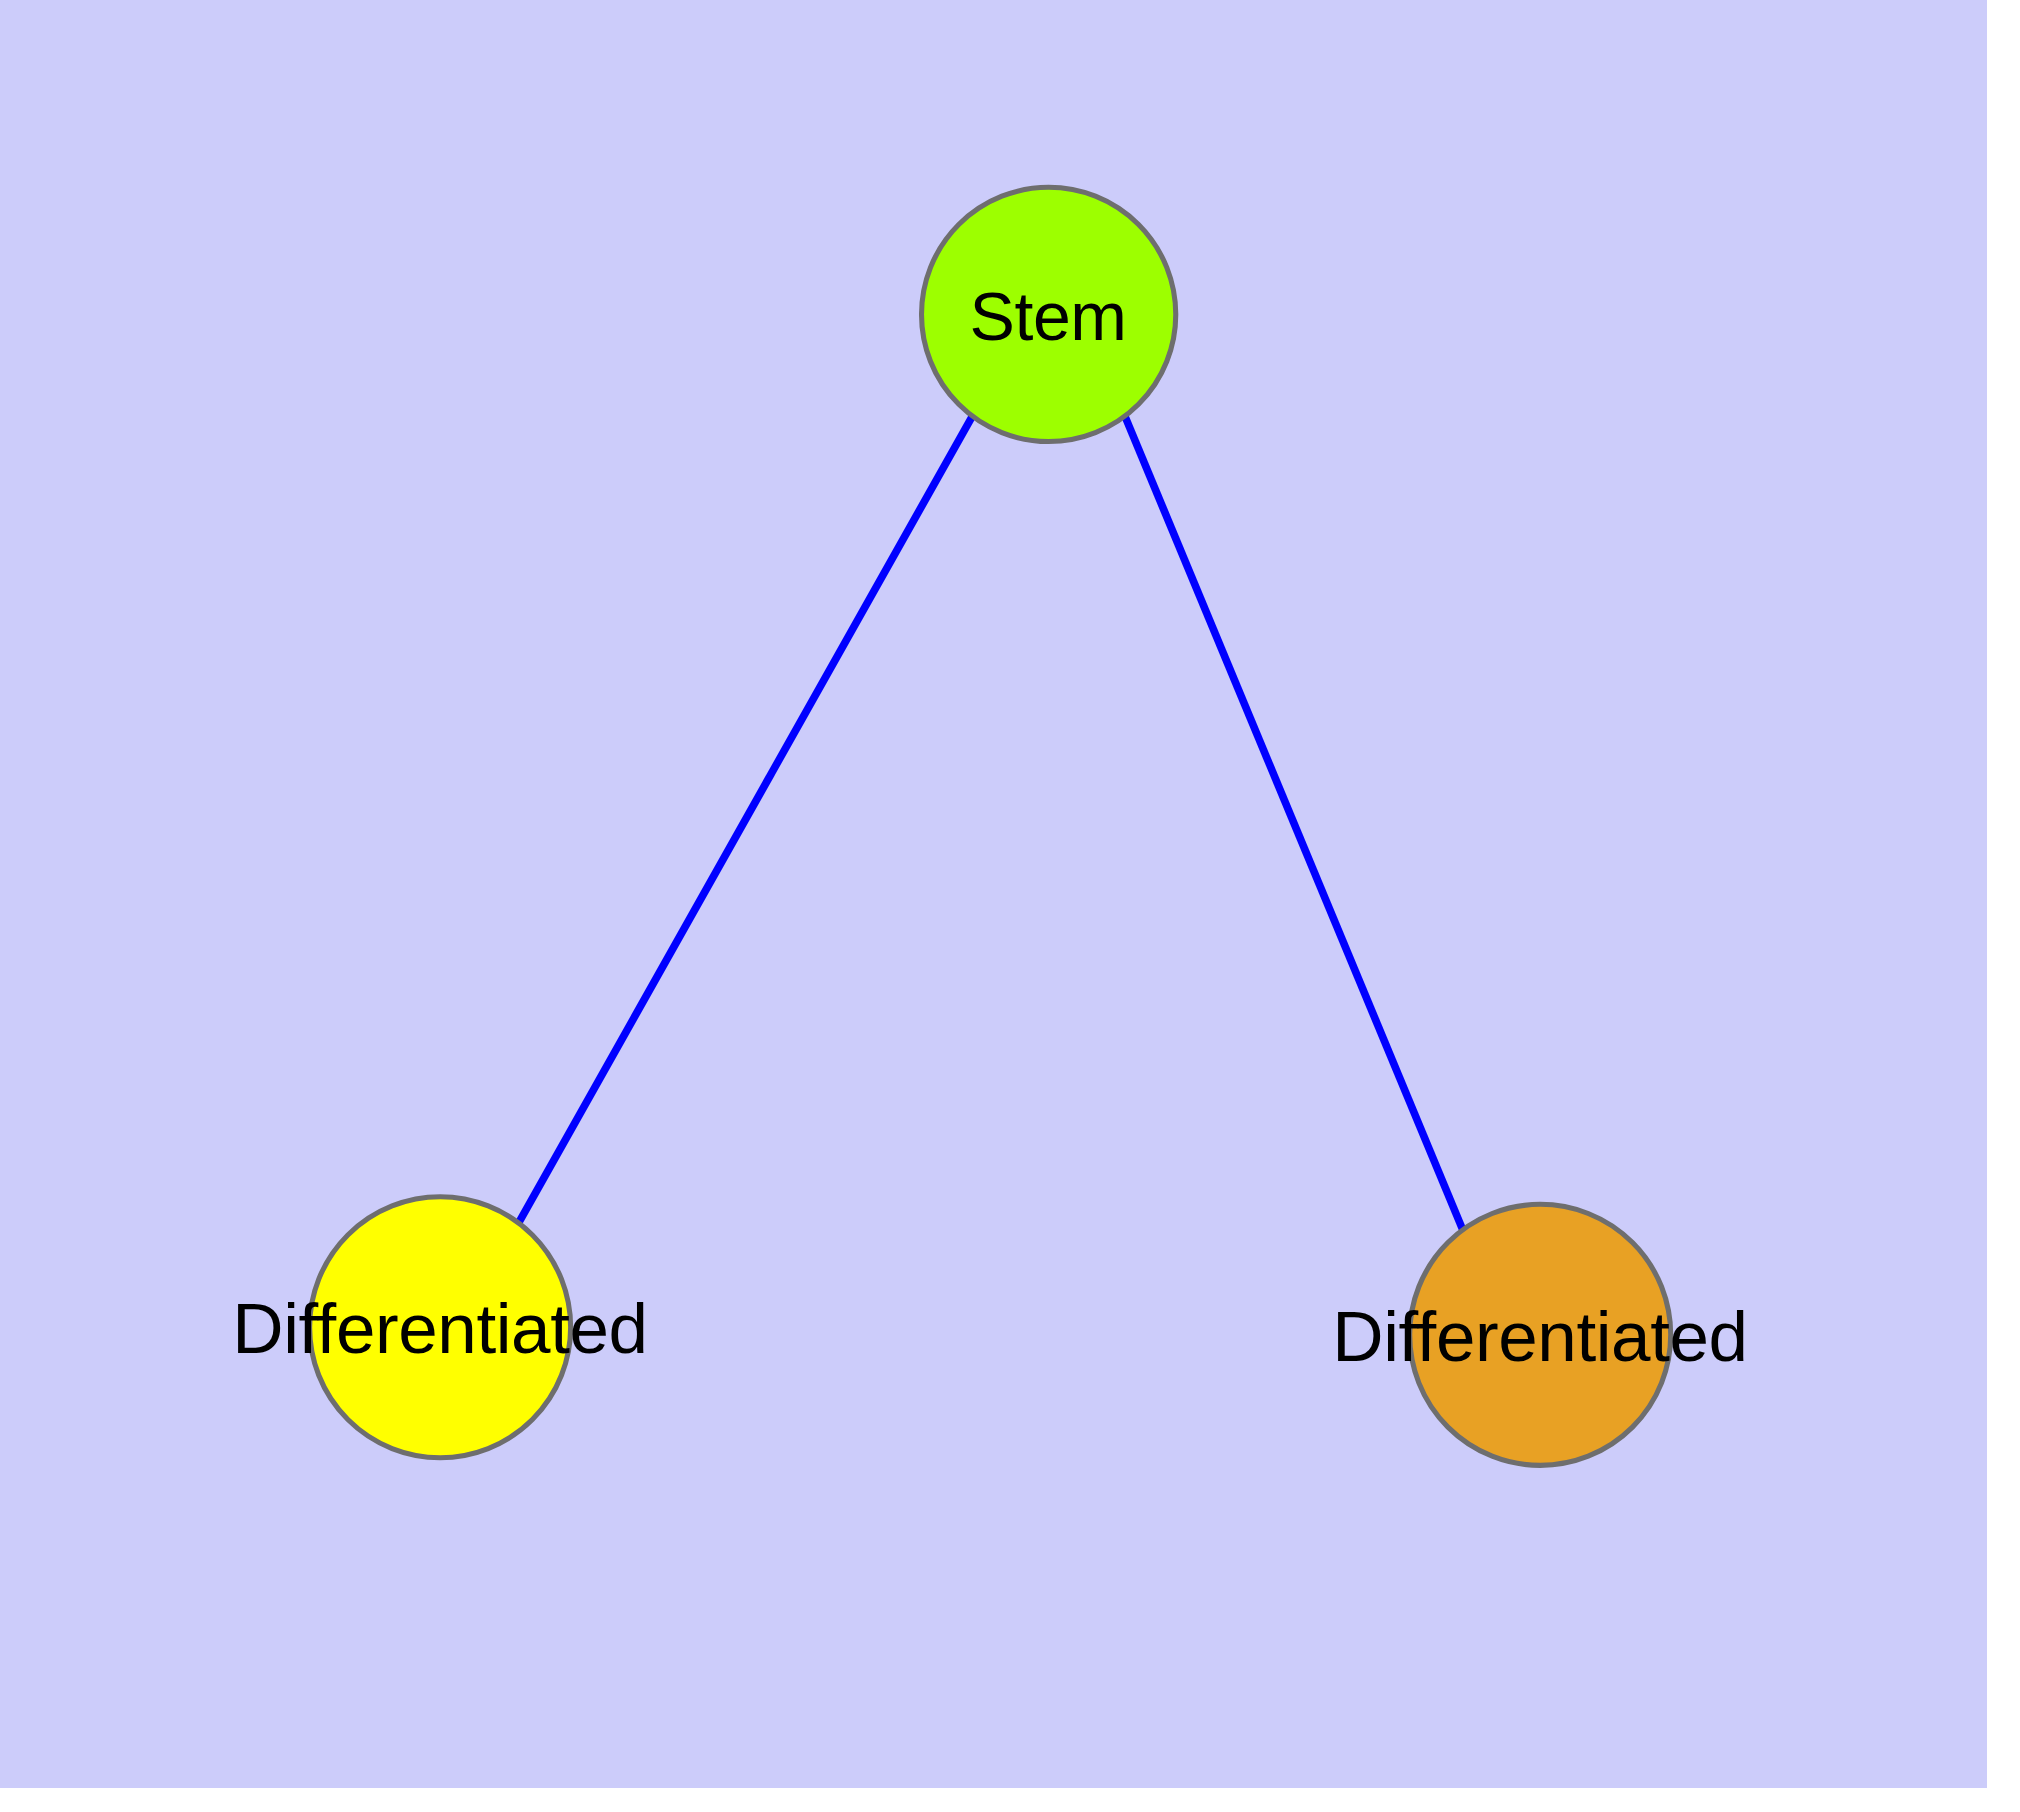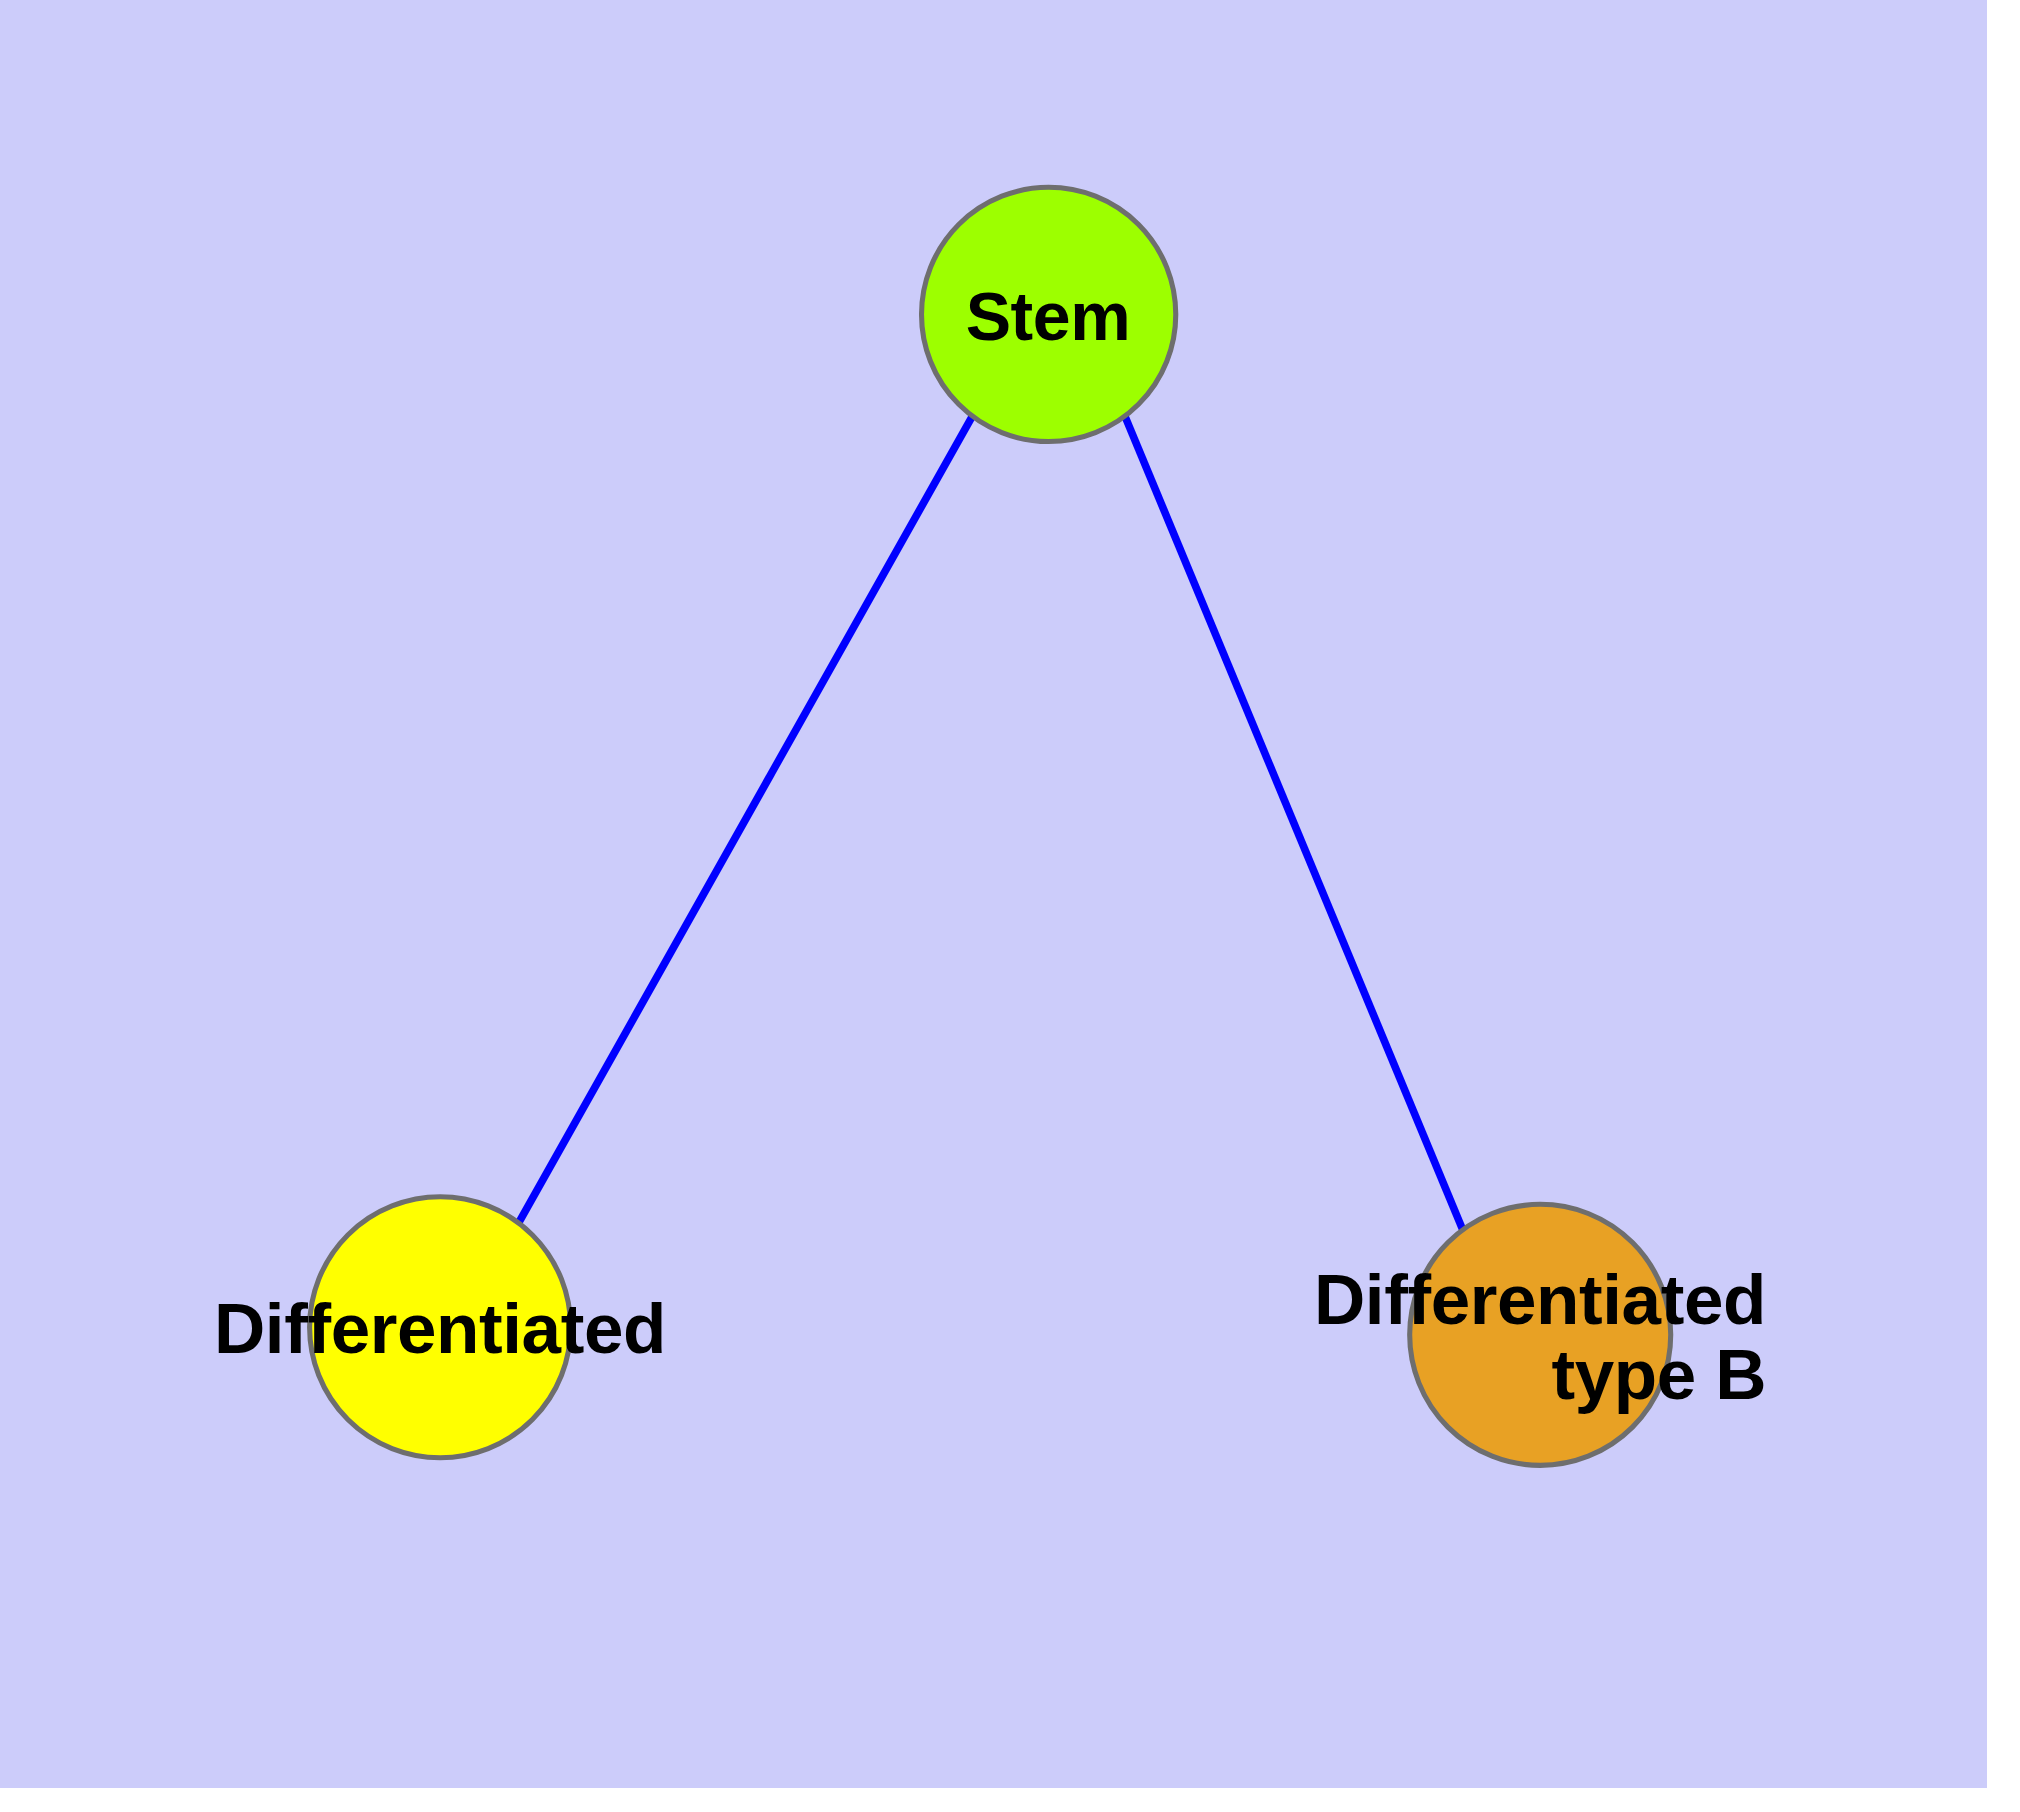--- a/index.html
+++ b/index.html
@@ -30,22 +30,22 @@
   svg.graph-layer {
     position: absolute;
     left: 0;
     top: 0;
     width: 2021px;
     height: 1812px;
     overflow: visible;
   }
   .node-label {
     position: absolute;
-    text-align: right;
-    font-weight: bold;
+    text-align: left;
+    font-weight: normal;
     color: #000000;
     white-space: nowrap;
     line-height: 1.06;
     letter-spacing: -0.4px;
     pointer-events: none;
     transform: translate(-50%, -50%);
   }
   .node-label.stem {
     font-size: 68px;
   }
@@ -75,17 +75,16 @@
   <div class="node-label stem" style="left: 1048px; top: 316px; font-size: 68px; color: rgb(0, 0, 0);">
     <div>Stem</div>
   </div>
 
   <div class="node-label wide" style="left: 440px; top: 1329px; font-size: 71px; color: rgb(0, 0, 0);">
     <div>Differentiated</div>
   </div>
 
   <div class="node-label wide" style="left: 1540px; top: 1337px; font-size: 71px; color: rgb(0, 0, 0);">
     <div>Differentiated</div>
-    <div>type B</div>
   </div>
 
 </div>
 
 
 </body></html>

